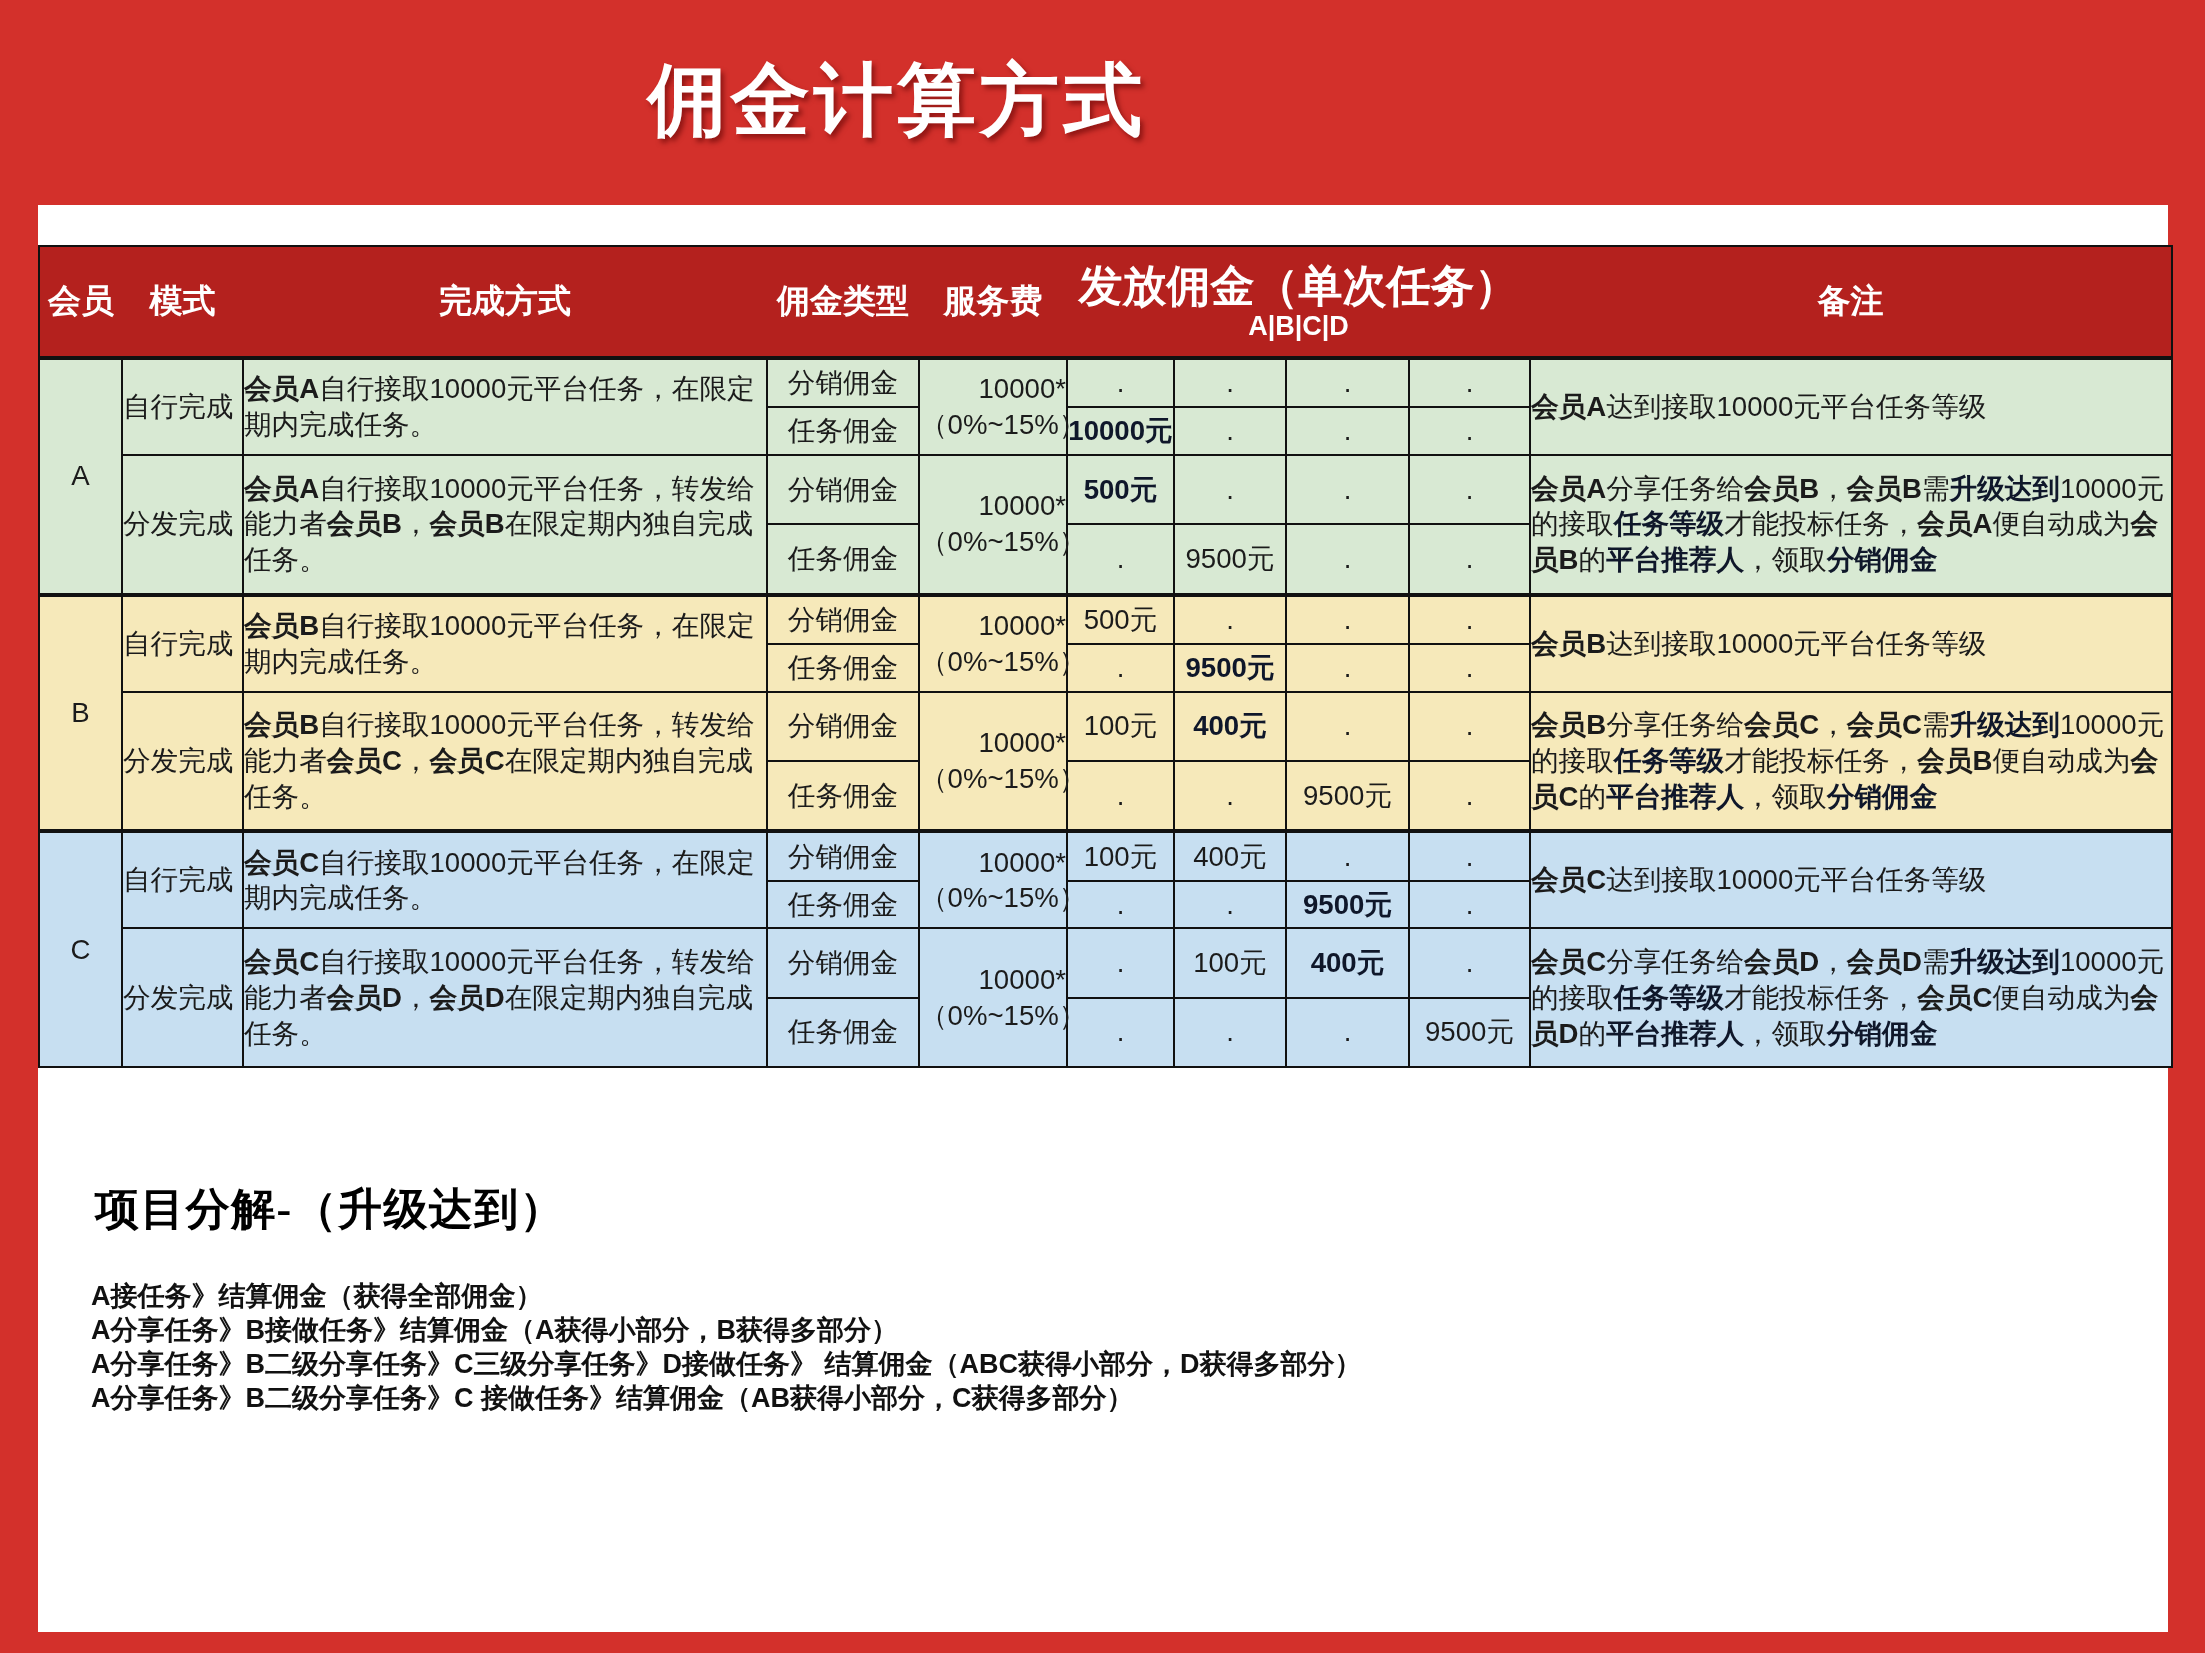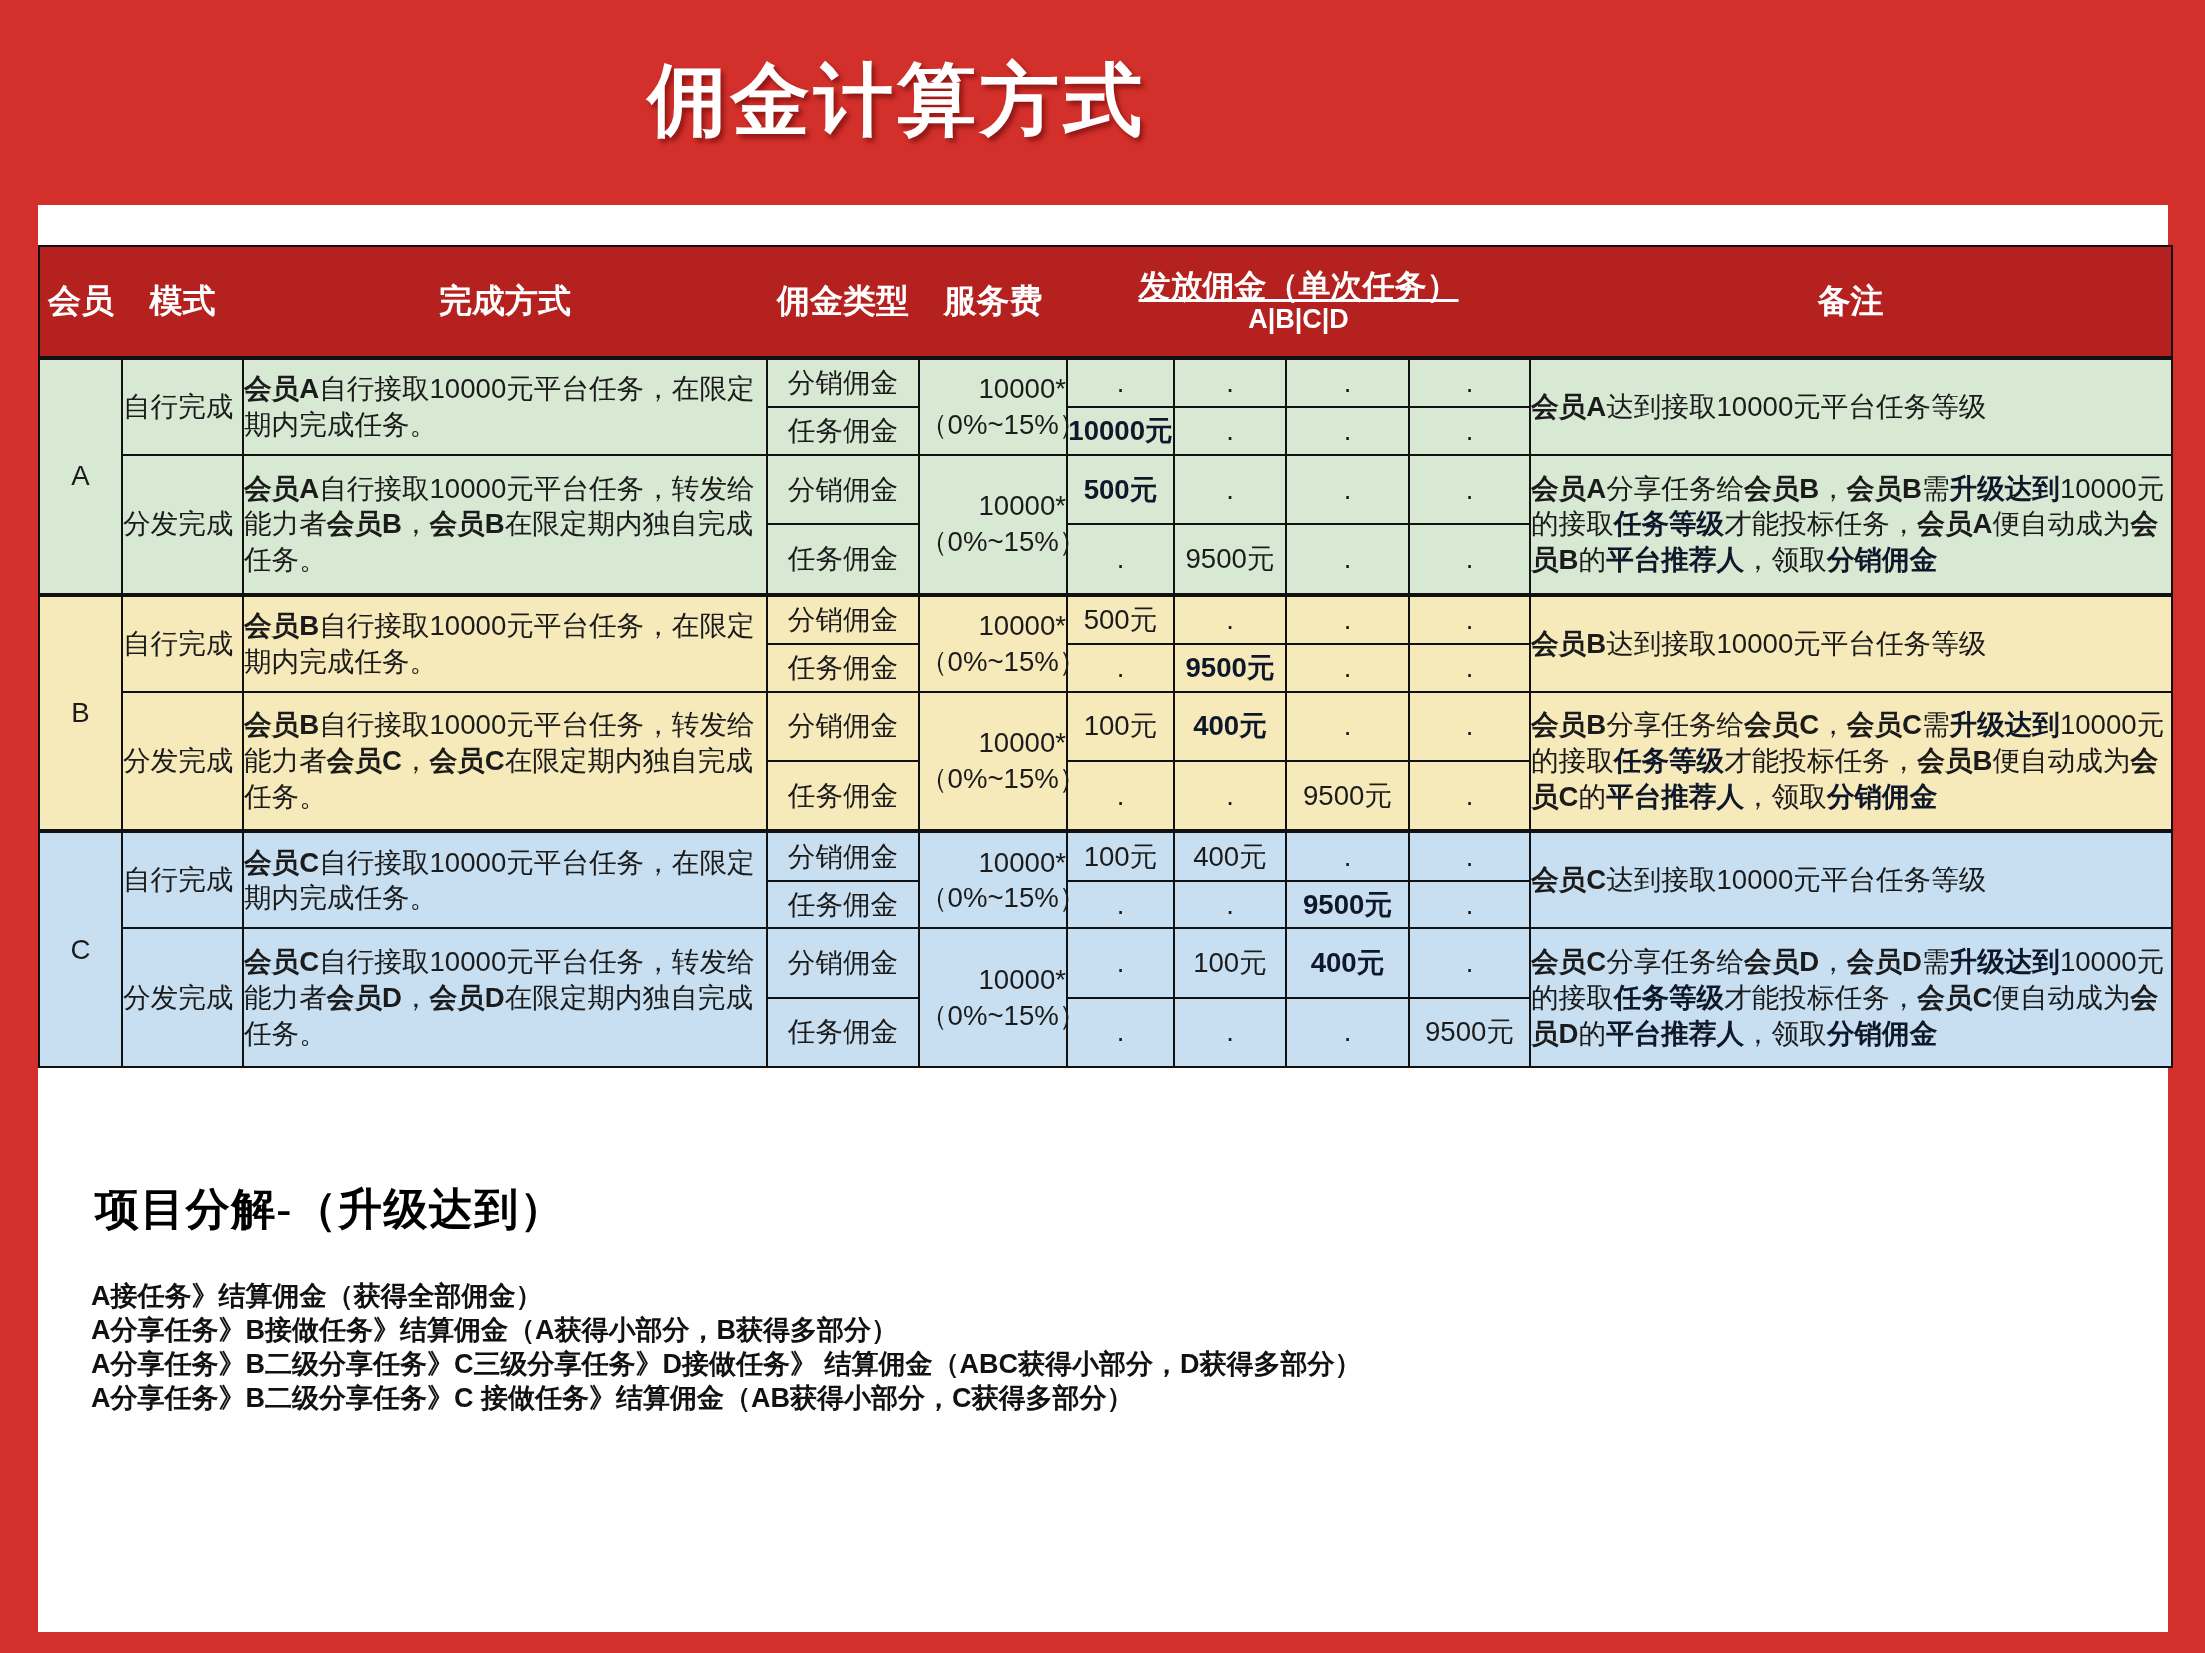--- a/index.html
+++ b/index.html
@@ -22,21 +22,21 @@
   table.main{
     position:absolute;left:38px;top:205px;width:2130px;height:823px;
     border-collapse:collapse;table-layout:fixed;
     border:2.1px solid #111;
     margin-top:40px;
   }
   table.main thead th{
     background:#b4211e;color:#fff;border:none;
     font-size:33px;font-weight:bold;vertical-align:middle;padding:0;
   }
-  .payout-l1{font-size:32px;line-height:1.15;text-decoration:underline;}
+  .payout-l1{font-size:44px;line-height:1.15;}
   .payout-l2{font-size:27px;line-height:1.15;}
   table.main td{
     border:2.1px solid #111;padding:0;vertical-align:middle;
     font-size:27.6px;line-height:1.3;
   }
   tr.sec-start td{border-top-width:4.1px;}
   .secA td{background:#d8e9d3;}
   .secB td{background:#f6e9ba;}
   .secC td{background:#c7dff1;}
   td.member{text-align:center;font-size:32px;}

